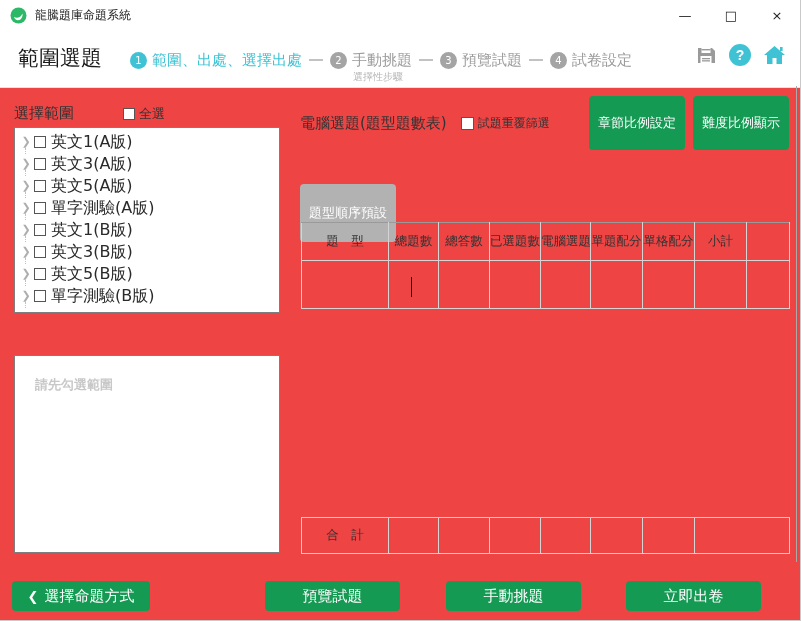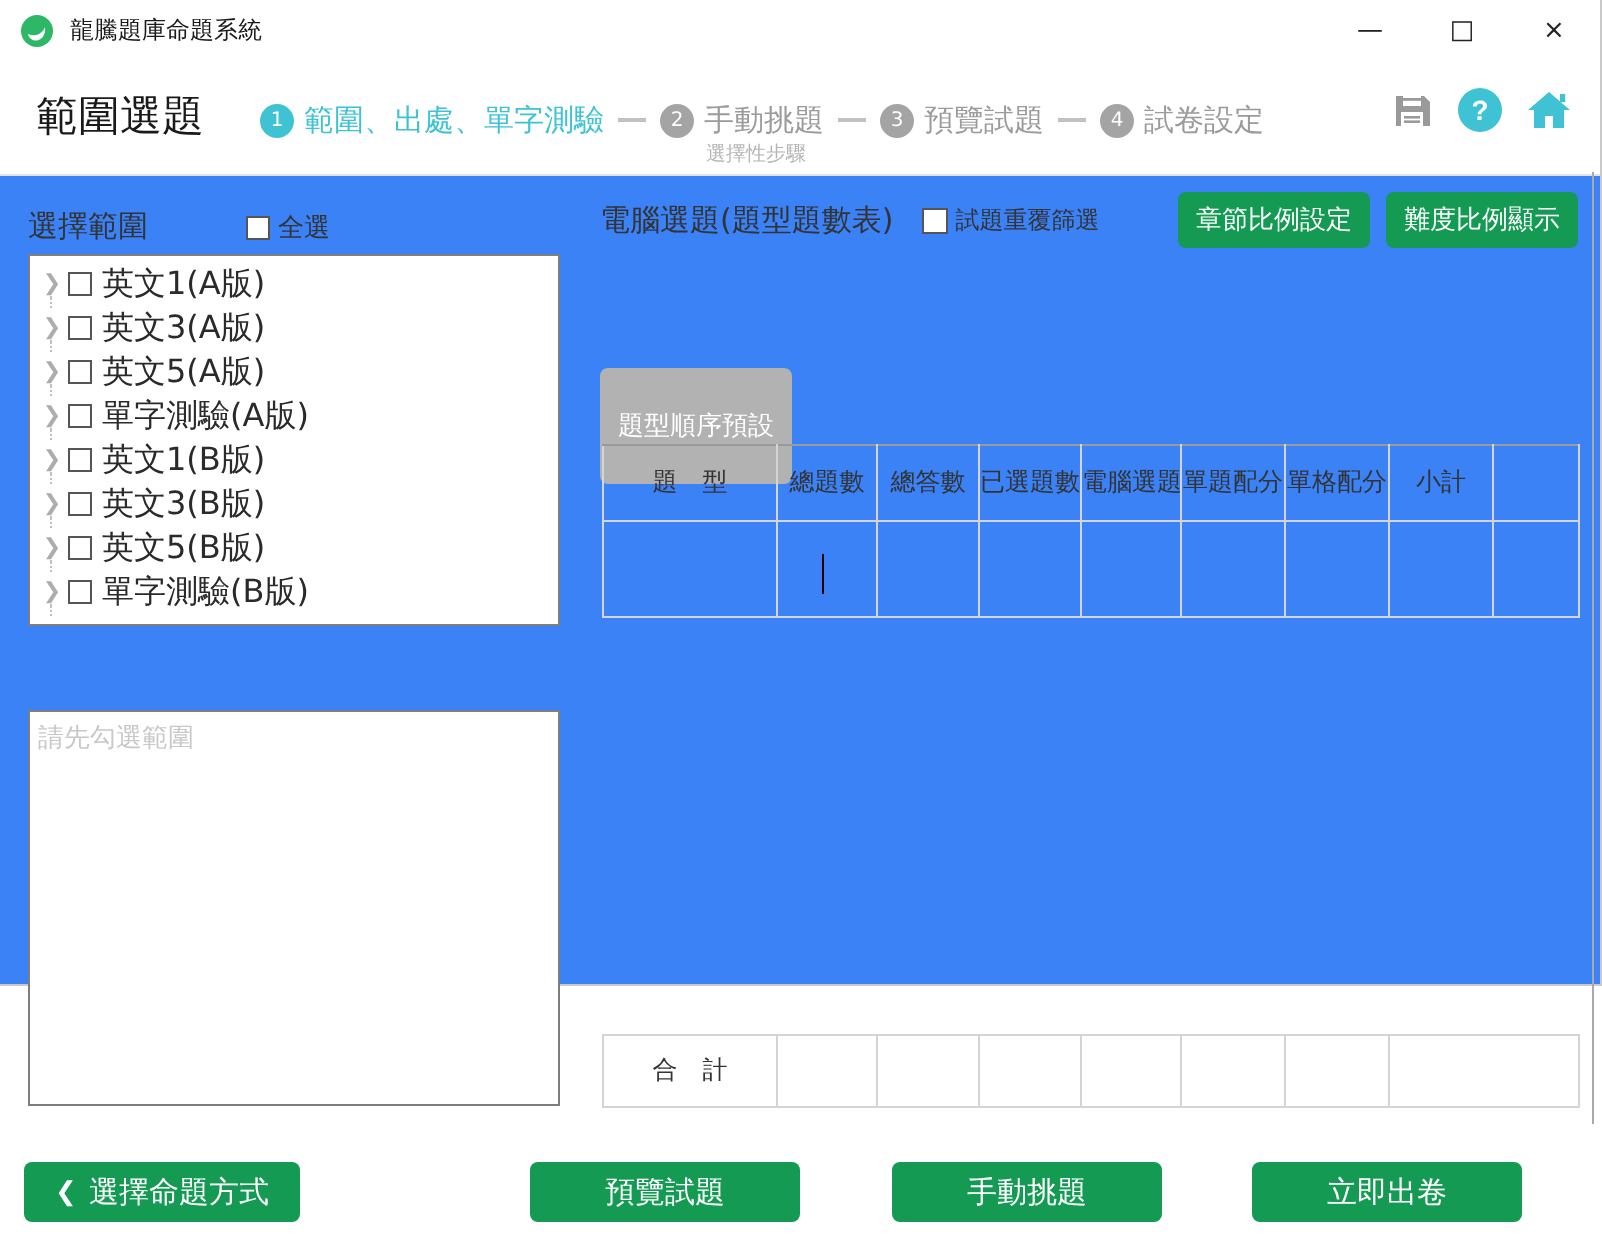--- a/index.html
+++ b/index.html
@@ -1,18 +1,18 @@
 <!DOCTYPE html>
 <html style="--green: #149a53; --teal: #3fc3d4;"><head>
 <meta charset="utf-8">
 <style>
   * { margin:0; padding:0; box-sizing:border-box; }
   html,body { width:801px; height:621px; background:#fff; overflow:hidden;
               font-family:"DejaVu Sans","Liberation Sans",sans-serif; }
-  .window { position:relative; width:801px; height:493px; background:#3b82f6;
+  .window { position:relative; width:801px; height:621px; background:#ef4444;
             border-right:1px solid #c9c9c9; border-bottom:1px solid #c9c9c9; }
 
   
   .titlebar { position:absolute; top:0; left:0; width:100%; height:30px;
               display:flex; align-items:center; padding-left:10px; background:#fff; }
   .logo { width:17px; height:17px; margin-right:8px; display:inline-flex; }
   .win-title { font-size:12px; color:#1a1a1a; }
   .win-controls { position:absolute; right:0; top:0; height:30px; display:flex; }
   .wc { width:46px; height:30px; border:none; background:transparent; font-size:13px;
         color:#222; cursor:pointer; font-family:inherit; }
@@ -47,32 +47,32 @@
   #range-row { top:104px; }  #range-row .cb-group { margin-left:49px; }
   .tree-box { position:absolute; left:14px; top:127px; width:266px; height:186px;
               border:1px solid #7e7e7e; background:#fff; padding:3px 0 0 4px; overflow:hidden; }
   .tree-item { position:relative; display:flex; align-items:center; height:22px; cursor:pointer; }
   .twisty { width:14px; font-size:11px; color:#adadad; text-align:center; line-height:12px; flex:0 0 auto; }
   .tree-item::after { content:""; position:absolute; left:6px; top:17px; height:6px; border-left:1px dotted #c0c0c0; }
   .tree-cb { margin:0 5px 0 1px; }
   .tree-label { font-size:16px; color:#2a2a2a; }
   #source-row { top:332px;margin-top:33px; } #source-row .cb-group { margin-left:49px; }
   .source-box { position:absolute; left:14px; top:355px; width:266px; height:198px;
-                border:1px solid #7e7e7e; background:#fff; padding:4px; }
+                border:1px solid #7e7e7e; background:#fff; padding:20px;font-weight:bold; }
   .placeholder { font-size:13px; color:#c8c8c8; }
 
   
   .right-head { position:absolute; left:300px; top:96px; width:489px; display:flex; align-items:center; }
   .right-title { font-size:15px; color:#333; font-weight:500; white-space:nowrap; }
   .dup-group { margin-left:14px; }
   .dup-group .cb { width:13px; height:13px; }
   .dup-group .cb-label { font-size:12px; }
   .head-btns { margin-left:auto; display:flex; gap:8px; }
   .gbtn { background:var(--green,#149a53); color:#fff; border:none; border-radius:4px;
-          font-size:13px; padding:5px 9px; cursor:pointer; white-space:nowrap; font-family:Liberation Serif, serif; }
+          font-size:13px; padding:18px 9px; cursor:pointer; white-space:nowrap; font-family:Liberation Serif, serif; }
   .order-btn { position:absolute; left:300px; top:184px; background:#b2b2b2; color:#fff; border:none;
                border-radius:4px; font-size:13px; padding:20px 9px; cursor:default; font-family:inherit; }
   .right-edge { position:absolute; left:796px; top:86px; width:1px; height:476px; background:#a9a9a9; }
 
   table { border-collapse:collapse; table-layout:fixed; }
   .qtable { position:absolute; left:301px; top:222px; width:488px;border-radius:18px; }
   .qtable th, .qtable td, .ttable td { border:1px solid #d4d4d4; font-size:12.5px; color:#333;
         text-align:center; padding:0; white-space:nowrap; overflow:visible; font-weight:500; }
   .qtable thead th { height:38px; border-top:1px solid #9a9a9a; }
   .qtable tbody td { height:48px; }
@@ -109,21 +109,21 @@
       <button class="wc">□</button>
       <button class="wc">×</button>
     </div>
   </div>
 
   <div class="appheader">
     <h1 class="page-title">範圍選題</h1>
     <div class="steps">
       <div class="step active">
         <span class="step-circle">1</span>
-        <span class="step-labelwrap"><span class="step-label">範圍、出處、單字測驗</span></span>
+        <span class="step-labelwrap"><span class="step-label">範圍、出處、選擇出處</span></span>
       </div>
       <div class="dash"></div>
       <div class="step">
         <span class="step-circle">2</span>
         <span class="step-labelwrap">
           <span class="step-label">手動挑題</span>
           <span class="step-sub">選擇性步驟</span>
         </span>
       </div>
       <div class="dash"></div>

